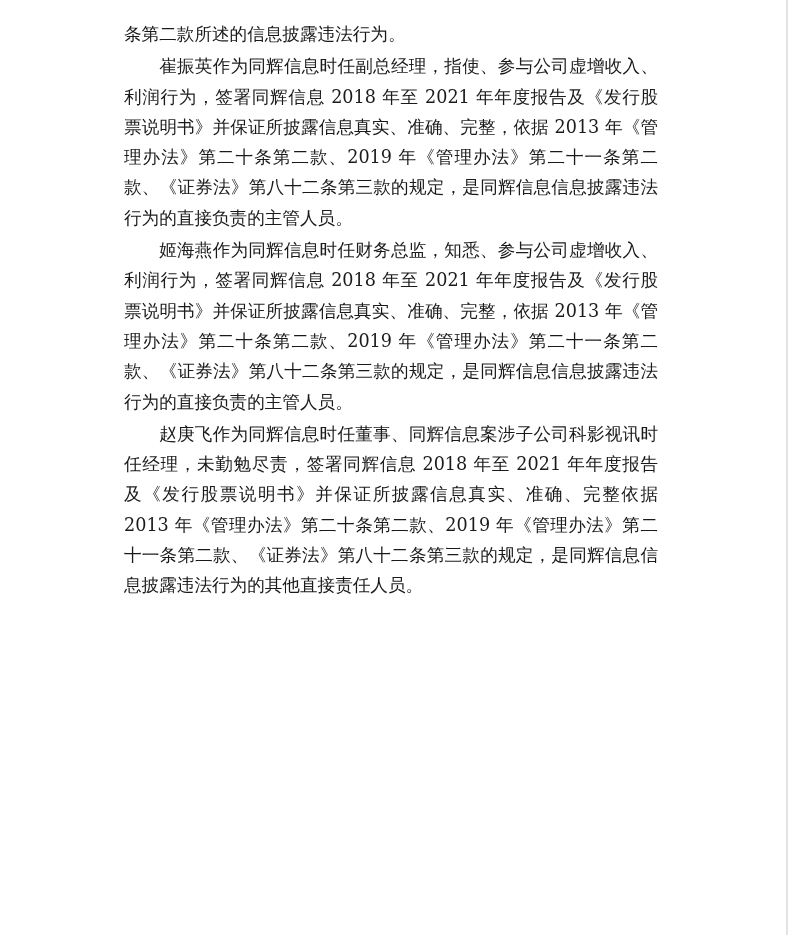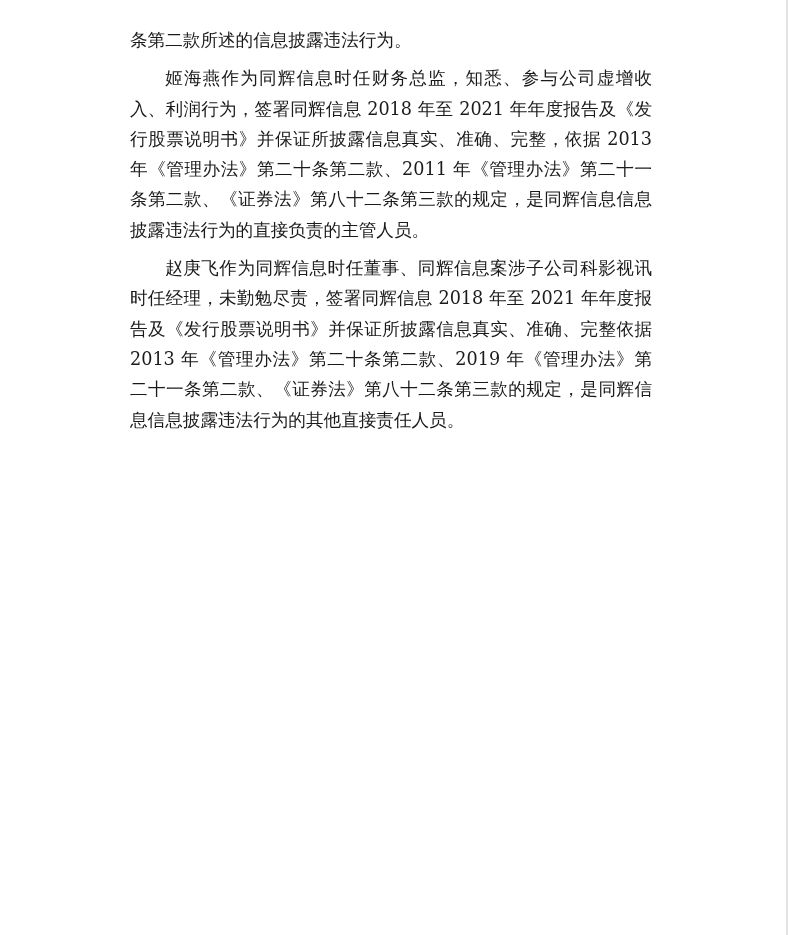--- a/index.html
+++ b/index.html
@@ -12,21 +12,21 @@
     font-family: "DejaVu Serif", "Liberation Serif", serif;
     color: #1a1a1a;
   }
   .page {
     position: absolute;
     left: 122px;
     top: 17px;
     width: 538px;
   }
   .para {
-    margin: 8px;
+    margin: 2px;
     font-size: 17.6px;
     line-height: 30.3px;
     text-align: justify;
     text-justify: inter-character;
     letter-spacing: 0;
   }
   .para.indent { text-indent: 2em; }
   .right-rule {
     position: absolute;
     top: 0;
@@ -34,18 +34,19 @@
     width: 2px;
     height: 935px;
     background: #e3e3e3;
   }
 </style>
 </head>
 <body>
 
 <div class="page">
   <p class="para">条第二款所述的信息披露违法行为。</p>
-  <p class="para indent">姬海燕作为同辉信息时任财务总监，知悉、参与公司虚增收入、利润行为，签署同辉信息 2018 年至 2021 年年度报告及《发行股票说明书》并保证所披露信息真实、准确、完整，依据 2013 年《管理办法》第二十条第二款、2011 年《管理办法》第二十一条第二款、《证券法》第八十二条第三款的规定，是同辉信息信息披露违法行为的直接负责的主管人员。</p>
+  <p class="para indent">崔振英作为同辉信息时任副总经理，指使、参与公司虚增收入、利润行为，签署同辉信息 2018 年至 2021 年年度报告及《发行股票说明书》并保证所披露信息真实、准确、完整，依据 2013 年《管理办法》第二十条第二款、2019 年《管理办法》第二十一条第二款、《证券法》第八十二条第三款的规定，是同辉信息信息披露违法行为的直接负责的主管人员。</p>
+  <p class="para indent">姬海燕作为同辉信息时任财务总监，知悉、参与公司虚增收入、利润行为，签署同辉信息 2018 年至 2021 年年度报告及《发行股票说明书》并保证所披露信息真实、准确、完整，依据 2013 年《管理办法》第二十条第二款、2019 年《管理办法》第二十一条第二款、《证券法》第八十二条第三款的规定，是同辉信息信息披露违法行为的直接负责的主管人员。</p>
   <p class="para indent">赵庚飞作为同辉信息时任董事、同辉信息案涉子公司科影视讯时任经理，未勤勉尽责，签署同辉信息 2018 年至 2021 年年度报告及《发行股票说明书》并保证所披露信息真实、准确、完整依据 2013 年《管理办法》第二十条第二款、2019 年《管理办法》第二十一条第二款、《证券法》第八十二条第三款的规定，是同辉信息信息披露违法行为的其他直接责任人员。</p>
 
 </div>
 
 <div class="right-rule"></div>
 
 </body></html>

